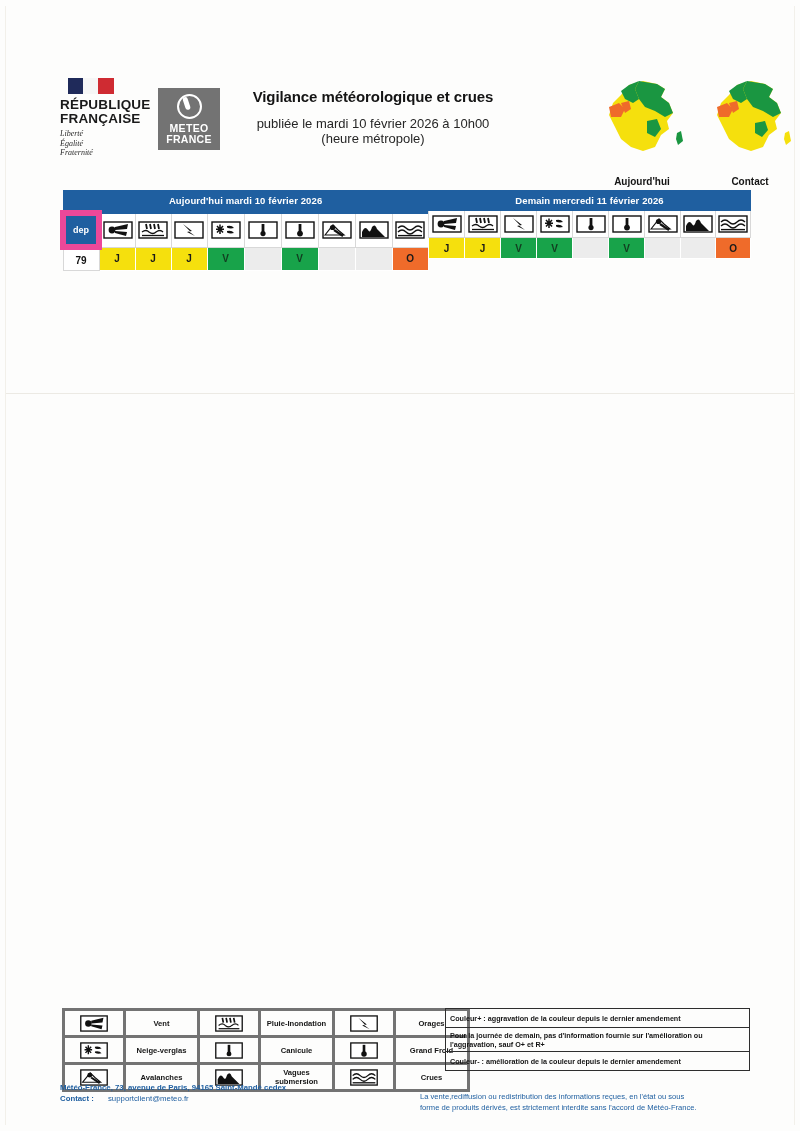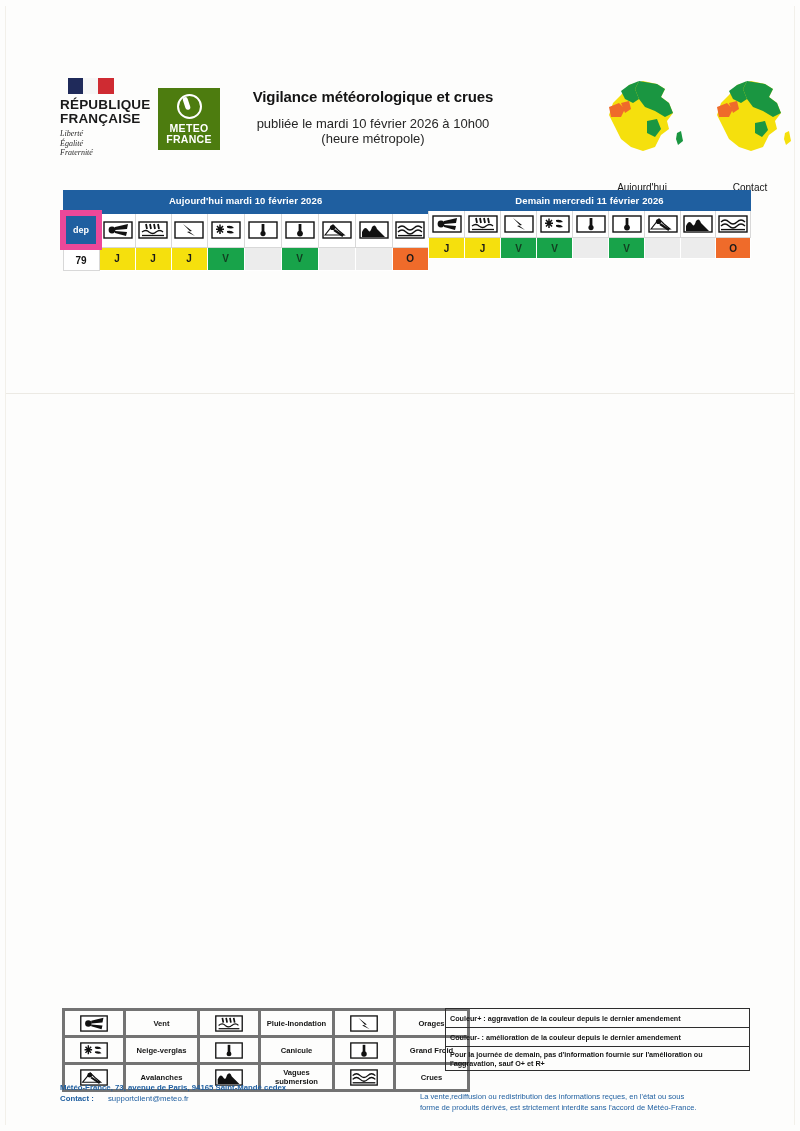--- a/index.html
+++ b/index.html
@@ -79,21 +79,21 @@
     font-style: italic;
     font-size: 8px;
     line-height: 9.5px;
     color: #2a2a2a;
   }
 
   .mf-logo {
     position: absolute;
     left: 98px; top: 16px;
     width: 62px; height: 62px;
-    background: #4d7c0f;
+    background: #737373;
     color: #ffffff;
     display: flex;
     flex-direction: column;
     align-items: center;
     justify-content: center;
   }
   .mf-mark {
     width: 21px; height: 21px;
     border: 2.4px solid #ffffff;
     border-radius: 50%;
@@ -145,23 +145,23 @@
   .map-cell {
     position: absolute;
     top: 5px;
     width: 100px;
     text-align: center;
   }
   .map-cell.today { left: 12px; }
   .map-cell.tomorrow { left: 120px; }
   .map-svg { display: block; margin: 0 auto; }
   .map-label {
-    margin-top: 23px;
+    margin-top: 17px;
     font-size: 10px;
-    font-weight: normal;
+    font-weight: bold;
     color: #141414;
   }
 
   
   .tables {
     position: absolute;
     left: 60px; top: 190px;
     width: 690px;
   }
   .day-table {
@@ -671,24 +671,24 @@
       </tr>
     </tbody>
       </table>
 
     <table class="legend-notes">
       <tbody>
       <tr>
             <td>Couleur+ : aggravation de la couleur depuis le dernier amendement</td>
           </tr>
       <tr>
+            <td>Pour la journée de demain, pas d'information fournie sur l'amélioration ou l'aggravation, sauf O+ et R+</td>
+          </tr>
+      <tr>
             <td>Couleur- : amélioration de la couleur depuis le dernier amendement</td>
-          </tr>
-      <tr>
-            <td>Pour la journée de demain, pas d'information fournie sur l'amélioration ou l'aggravation, sauf O+ et R+</td>
           </tr>
     </tbody>
       </table>
 
   </div>
 
   <div class="footer">
     <div class="foot-left">
       <div>Météo-France, 73, avenue de Paris, 94165 Saint-Mandé cedex</div>
       <div>

